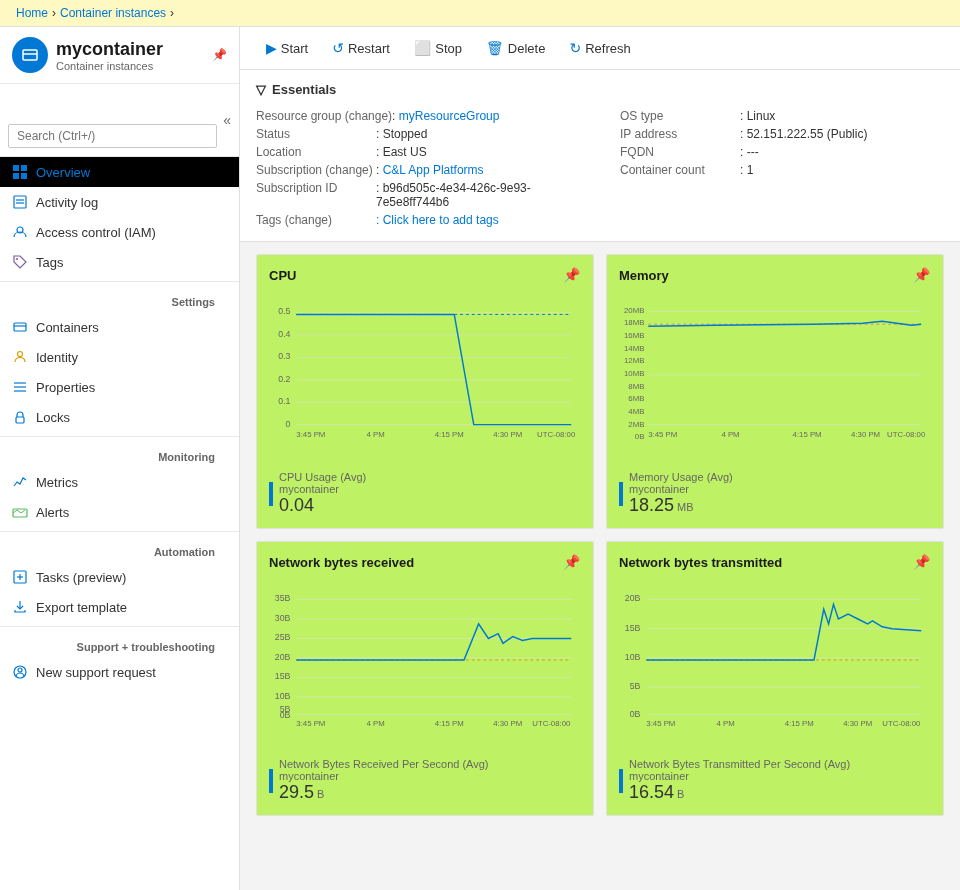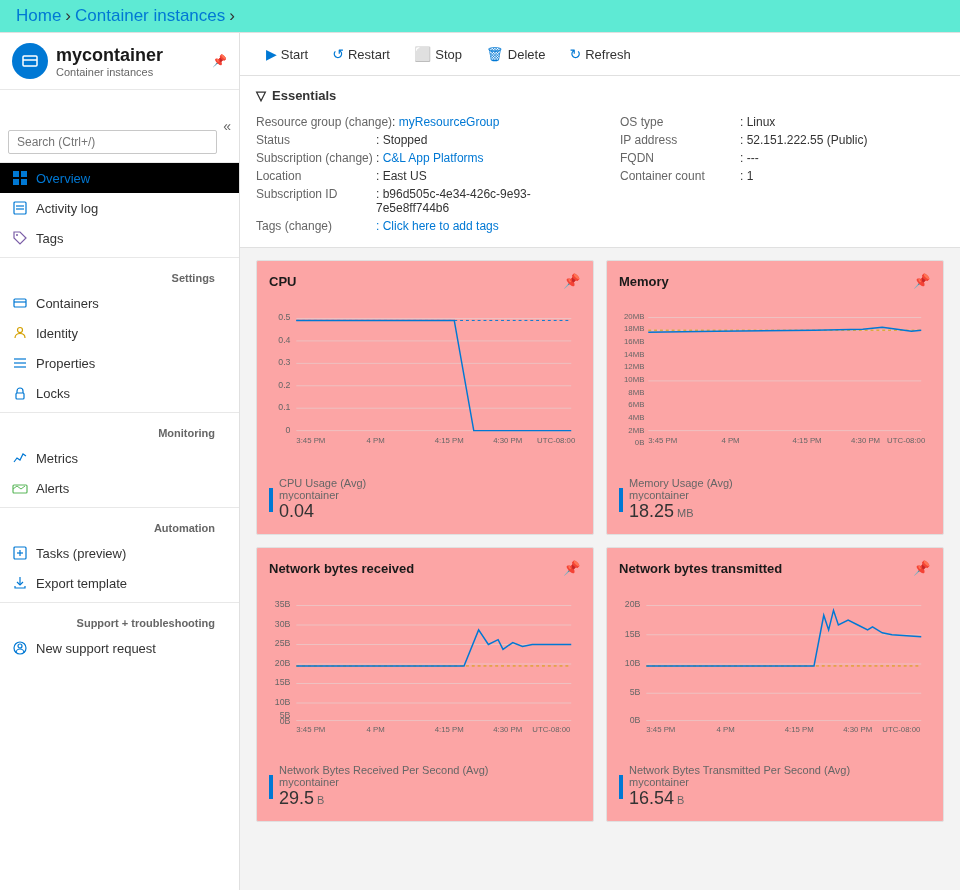--- a/index.html
+++ b/index.html
@@ -1,19 +1,19 @@
 <!DOCTYPE html>
 <html><head>
   <meta charset="utf-8">
   <style>
     * { box-sizing: border-box; margin: 0; padding: 0; }
     body { font-family: 'Segoe UI', Arial, sans-serif; font-size: 12px; color: #333; background: #f3f3f3; display: flex; flex-direction: column; height: 890px; overflow: hidden; }
 
     
-    .breadcrumb { background: #5eead4; padding: 6px 16px; font-size: 17px; color: #0078d4; border-bottom: 1px solid #e0e0e0; display: flex; align-items: center; gap: 4px; }
+    .breadcrumb { background: #fef9c3; padding: 6px 16px; font-size: 12px; color: #0078d4; border-bottom: 1px solid #e0e0e0; display: flex; align-items: center; gap: 4px; }
     .breadcrumb span { color: #333; }
     .breadcrumb a { color: #0078d4; text-decoration: none; }
 
     
     .main-layout { display: flex; flex: 1; overflow: hidden; }
 
     
     .sidebar { width: 240px; background: #fff; border-right: 1px solid #e0e0e0; display: flex; flex-direction: column; overflow-y: auto; flex-shrink: 0; }
     .sidebar-header { padding: 10px 12px; display: flex; align-items: center; gap: 8px; border-bottom: 1px solid #e8e8e8; }
     .sidebar-icon { width: 36px; height: 36px; background: #0078d4; border-radius: 50%; display: flex; align-items: center; justify-content: center; }
@@ -47,21 +47,21 @@
     .essentials-row { display: flex; align-items: baseline; padding: 2px 0; font-size: 12px; }
     .essentials-label { color: #666; min-width: 120px; }
     .essentials-value { color: #333; }
     .essentials-value a { color: #0078d4; text-decoration: none; }
     .essentials-value.link { color: #0078d4; cursor: pointer; }
 
     
     .charts-area { padding: 12px 16px; display: grid; grid-template-columns: 1fr 1fr; gap: 12px; }
 
     
-    .chart-card { background: #fca5a5; border: 1px solid #e0e0e0; border-radius: 2px; padding: 12px; }
+    .chart-card { background: #bef264; border: 1px solid #e0e0e0; border-radius: 2px; padding: 12px; }
     .chart-card-header { display: flex; justify-content: space-between; align-items: center; margin-bottom: 8px; }
     .chart-title { font-size: 13px; font-weight: 600; color: #1a1a1a; }
     .chart-pin { color: #666; cursor: pointer; font-size: 14px; }
 
     .chart-container { position: relative; height: 160px; }
     svg.chart-svg { width: 100%; height: 100%; }
 
     .chart-legend { margin-top: 20px; display: flex; align-items: center; gap: 6px; font-size: 11px; }
     .legend-bar { width: 4px; height: 24px; background: #0078d4; }
     .legend-text { color: #666; font-size: 11px; }
@@ -113,20 +113,29 @@
     </div>
     <div class="nav-item">
       <span class="nav-icon">
         <svg width="16" height="16" viewBox="0 0 16 16">
             <rect x="2" y="2" width="12" height="12" rx="1" fill="none" stroke="#0078d4" stroke-width="1.2"></rect>
             <line x1="4" y1="6" x2="12" y2="6" stroke="#0078d4" stroke-width="1.2"></line>
             <line x1="4" y1="9" x2="12" y2="9" stroke="#0078d4" stroke-width="1.2"></line>
           </svg>
       </span>
       <span>Activity log</span>
+    </div>
+    <div class="nav-item">
+      <span class="nav-icon">
+        <svg width="16" height="16" viewBox="0 0 16 16">
+            <circle cx="8" cy="6" r="3" fill="none" stroke="#0078d4" stroke-width="1.2"></circle>
+            <path d="M2 13c0-3 2.7-5 6-5s6 2 6 5" fill="none" stroke="#0078d4" stroke-width="1.2"></path>
+          </svg>
+      </span>
+      <span>Access control (IAM)</span>
     </div>
     <div class="nav-item">
       <span class="nav-icon">
         <svg width="16" height="16" viewBox="0 0 16 16">
             <path d="M2 2h6l6 6-6 6-6-6V2z" fill="none" stroke="#7b5ea7" stroke-width="1.2"></path>
             <circle cx="5" cy="5" r="1" fill="#7b5ea7"></circle>
           </svg>
       </span>
       <span>Tags</span>
     </div>
@@ -263,26 +272,26 @@
         <div>
           <div class="essentials-row">
             <span class="essentials-label">Resource group (change)</span>
             <span class="essentials-value">: <a>myResourceGroup</a></span>
           </div>
           <div class="essentials-row">
             <span class="essentials-label">Status</span>
             <span class="essentials-value">: <span>Stopped</span></span>
           </div>
           <div class="essentials-row">
+            <span class="essentials-label">Location</span>
+            <span class="essentials-value">: <span>East US</span></span>
+          </div>
+          <div class="essentials-row">
             <span class="essentials-label">Subscription (change)</span>
             <span class="essentials-value">: <a>C&amp;L App Platforms</a></span>
-          </div>
-          <div class="essentials-row">
-            <span class="essentials-label">Location</span>
-            <span class="essentials-value">: <span>East US</span></span>
           </div>
           <div class="essentials-row">
             <span class="essentials-label">Subscription ID</span>
             <span class="essentials-value">: <span>b96d505c-4e34-426c-9e93-7e5e8ff744b6</span></span>
           </div>
           <div class="essentials-row">
             <span class="essentials-label">Tags (change)</span>
             <span class="essentials-value link">: <a>Click here to add tags</a></span>
           </div>
         </div>

